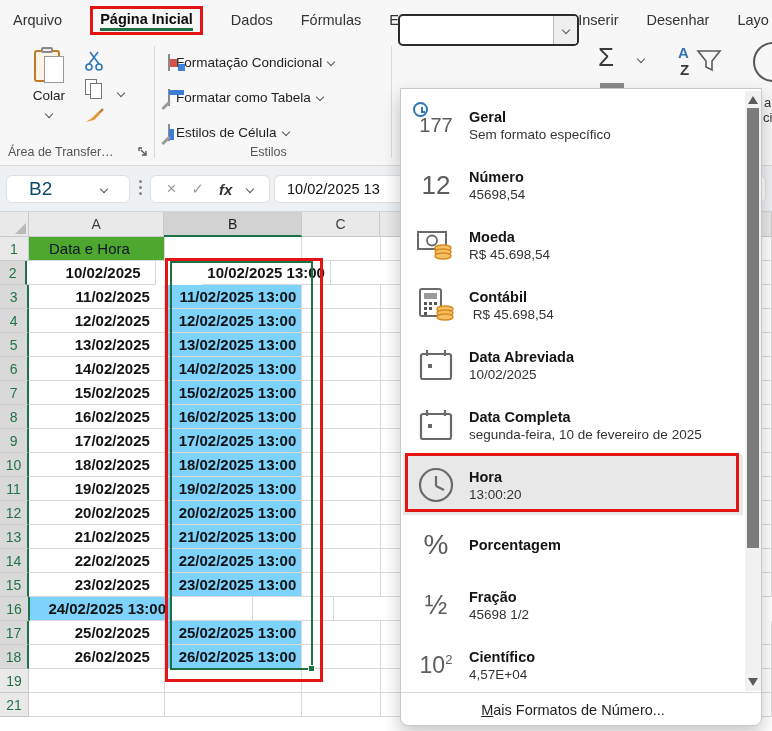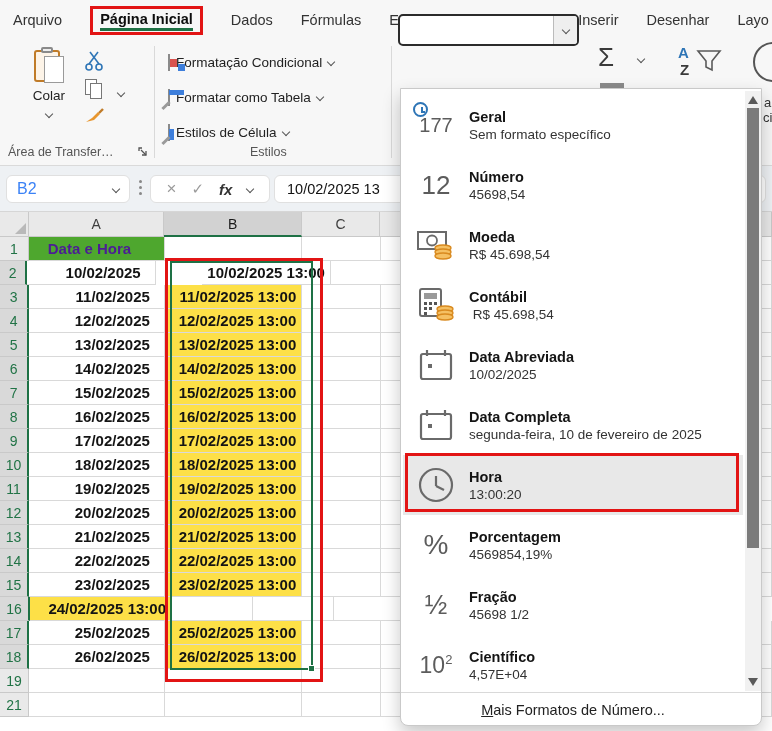--- a/index.html
+++ b/index.html
@@ -54,21 +54,21 @@
   .az { position:absolute; left:678px; top:4px; width:46px; height:40px; }
   .az .a { position:absolute; left:0; top:0;  font-size:15px; font-weight:bold; color:#2e75b6; }
   .az .z { position:absolute; left:2px; top:17px; font-size:15px; font-weight:bold; color:#3a3a3a; }
   .funnel { position:absolute; left:18px; top:4px; }
   .search-circle { position:absolute; left:753px; top:2px; width:40px; height:40px; border:2px solid #555; border-radius:50%; }
   .frag { position:absolute; font-size:13px; color:#333; }
 
   
   .fbar { position:absolute; left:0; top:166px; width:772px; height:46px; background:#eef1f4; border-bottom:1px solid #d6d6d6; }
   .namebox { position:absolute; left:6px; top:9px; width:124px; height:28px; background:#fff; border:1px solid #e0e0e0; border-radius:6px;
-             display:flex; align-items:center; font-size:16px; color:#3b82f6; padding:0 10px; }
+             display:flex; align-items:center; font-size:19px; color:#0c4a6e; padding:0 22px; }
   .namebox .chev { margin-left:auto; }
   .fdots { position:absolute; left:139px; top:14px; width:4px; display:flex; flex-direction:column; gap:3px; }
   .fdots i { width:3px; height:3px; background:#888; border-radius:50%; }
   .fcontrols { position:absolute; left:150px; top:9px; width:120px; height:28px; background:#fff; border:1px solid #e0e0e0; border-radius:6px;
                display:flex; align-items:center; justify-content:space-around; padding:0 8px; }
   .fx-x { color:#9a9a9a; font-size:17px; }
   .fx-check { color:#9a9a9a; font-size:15px; }
   .fx-fx { color:#333; font-size:15px; font-style:italic; font-weight:bold; }
   .finput { position:absolute; left:274px; top:9px; width:492px; height:28px; background:#fff; border:1px solid #e0e0e0; border-radius:6px;
             font-size:14.5px; color:#111; padding:5px 12px; white-space:nowrap; overflow:hidden; }
@@ -80,24 +80,24 @@
   .corner i { position:absolute; right:2px; bottom:2px; width:0; height:0; border-left:11px solid transparent; border-bottom:11px solid #b9b9b9; }
   .colhdr { height:25px; background:#e9e9e9; border-right:1px solid #c9c9c9; border-bottom:1px solid #c9c9c9;
             font-size:14px; color:#3f3f3f; display:flex; align-items:center; justify-content:center; }
   .colhdr.sel { background:#d2d2d2; border-bottom:2px solid #1e7145; color:#1a1a1a; }
   .srow { display:flex; height:24px; }
   .rowhdr { width:30px; background:#e9e9e9; border-right:1px solid #c9c9c9; border-bottom:1px solid #c9c9c9;
             font-size:14px; color:#217346; display:flex; align-items:center; justify-content:center; }
   .rowhdr.sel { background:#d9d9d9; border-right:2px solid #1e7145; }
   .cell { border-right:1px solid #d9d9d9; border-bottom:1px solid #d9d9d9; font-size:15px; font-weight:600; color:#141414;
           display:flex; align-items:center; justify-content:flex-end; white-space:nowrap; overflow:hidden; background:#fff; }
-  .cell.a1 { background:#4ea72e; color:#4c1d95; justify-content:center; font-weight:bold; }
+  .cell.a1 { background:#4ea72e; color:#0f172a; justify-content:center; font-weight:normal; }
   .cell.colA { padding-right:14px; }
   .cell.colB { padding-right:5px; }
-  .cell.selgray { background:#fde047; }
+  .cell.selgray { background:#7dd3fc; }
 
   .sel-outline { position:absolute; left:170px; top:49px; width:143px; height:409px; border:2px solid #1e7145; pointer-events:none; z-index:30; }
   .fill-handle { position:absolute; right:-4px; bottom:-4px; width:7px; height:7px; background:#1e7145; border:1px solid #fff; }
   .redbox-range { position:absolute; left:165px; top:46px; width:158px; height:424px; border:3px solid #e21414; z-index:40; pointer-events:none; }
 
   
   .dropdown { position:absolute; left:400px; top:88px; width:362px; height:638px; background:#fff;
               border:1px solid #c9c9c9; border-radius:0 0 8px 8px; box-shadow:0 8px 18px rgba(0,0,0,.22); z-index:50; }
   .menu-item { position:absolute; left:2px; width:340px; height:60px; display:flex; align-items:center; }
   .menu-item.hl { background:#e8e8e8; }
@@ -596,21 +596,20 @@
             <div class="mi-title">Hora</div>
             <div class="mi-sub">13:00:20</div>
           </div>
         </div>
         <div class="menu-item" style="top: 426px;">
           <div class="mi-icon">
             <span class="ic-pct">%</span>
           </div>
           <div class="mi-text">
             <div class="mi-title">Porcentagem</div>
-            <div class="mi-sub">4569854,19%</div>
           </div>
         </div>
         <div class="menu-item" style="top: 486px;">
           <div class="mi-icon">
             <span class="ic-frac">½</span>
           </div>
           <div class="mi-text">
             <div class="mi-title">Fração</div>
             <div class="mi-sub">45698 1/2</div>
           </div>

